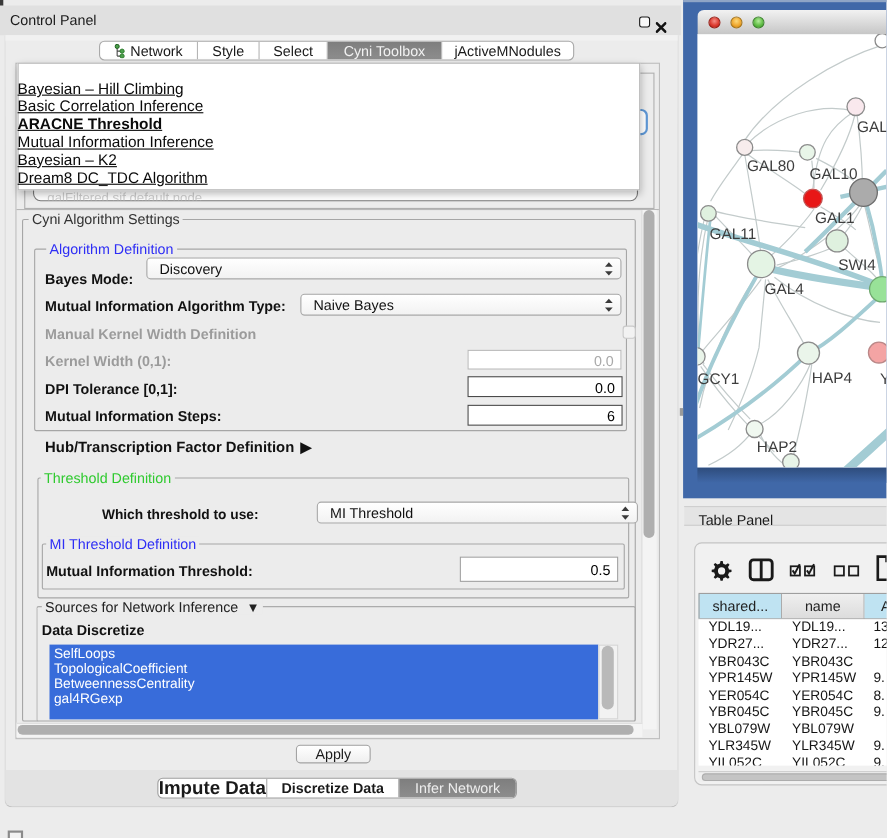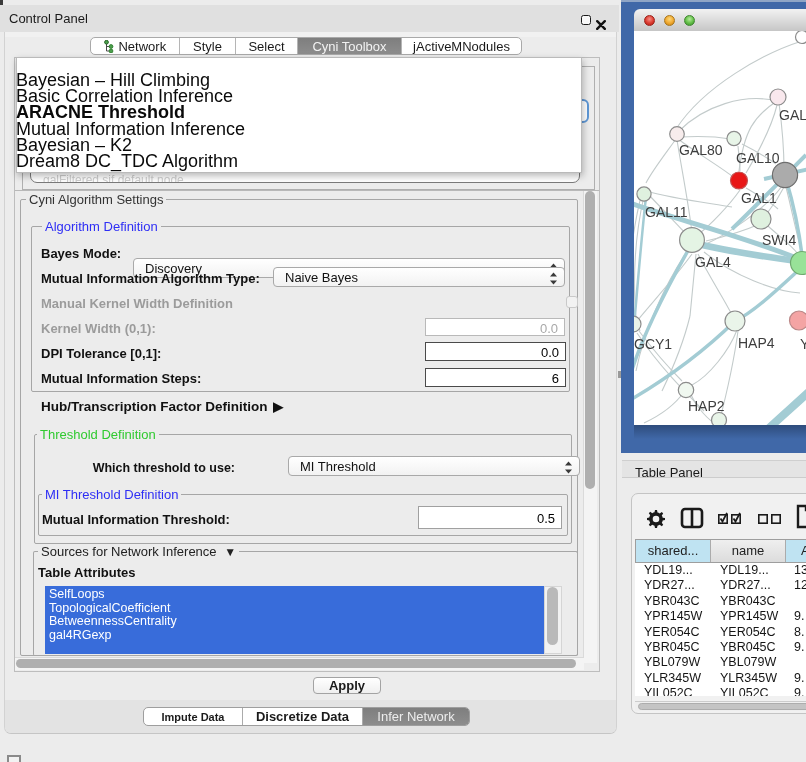--- a/index.html
+++ b/index.html
@@ -61,21 +61,21 @@
 <div class="abs" style="left:15px;top:657px;width:569px;height:13px;background:#F4F4F4;border-top:1px solid #DADADA;box-sizing:border-box;"></div>
 <div class="abs" style="left:16px;top:659px;width:560px;height:9px;background:#AFAFAF;border-radius:4.5px;"></div>
 
 <div class="gbox" style="left:20px;top:199px;width:558px;height:457px;"></div>
 <div class="glabel" style="left:26px;top:193px;color:#333;">Cyni Algorithm Settings</div>
 
 <div class="gbox" style="left:31px;top:226px;width:539px;height:166px;"></div>
 <div class="glabel" style="left:42px;top:220px;color:#2E2EF5;">Algorithm Definition</div>
 
 <div class="abs b" style="left:41px;top:246px;font-size:13px;color:#111;">Bayes Mode:</div>
-<div class="combo" style="left:133px;top:258px;width:432px;height:20px;">
+<div class="combo" style="left:133px;top:234px;width:432px;height:20px;">
   <div class="ct">Discovery</div>
     <div class="arr"><svg width="9" height="13" viewBox="0 0 9 13">
         <path d="M4.5,0.5 L8,4.5 L1,4.5 Z" fill="#3A3A3A"></path>
         <path d="M4.5,12.5 L1,8.5 L8,8.5 Z" fill="#3A3A3A"></path>
       </svg></div>
 </div>
 <div class="abs b" style="left:41px;top:271px;font-size:13px;color:#111;">Mutual Information Algorithm Type:</div>
 <div class="combo" style="left:273px;top:267px;width:292px;height:20px;">
   <div class="ct">Naive Bayes</div>
     <div class="arr"><svg width="9" height="13" viewBox="0 0 9 13">
@@ -105,42 +105,42 @@
       </svg></div>
 </div>
 
 <div class="gbox" style="left:38px;top:494px;width:530px;height:42px;"></div>
 <div class="glabel" style="left:42px;top:488px;color:#2E2EF5;">MI Threshold Definition</div>
 <div class="abs b" style="left:42px;top:512px;font-size:13px;color:#111;">Mutual Information Threshold:</div>
 <div class="field" style="left:418px;top:506px;width:144px;height:23px;border:1px solid #A0A0A0;color:#000;padding-top:4px;">0.5</div>
 
 <div class="gbox" style="left:33px;top:551px;width:545px;height:105px;border-bottom:none;"></div>
 <div class="glabel" style="left:38px;top:545px;color:#222;">Sources for Network Inference <span style="font-size:12px;margin-left:4px;">▼</span></div>
-<div class="abs b" style="left:38px;top:565px;font-size:13px;color:#111;">Table Attributes</div>
+<div class="abs b" style="left:38px;top:565px;font-size:13px;color:#111;">Data Discretize</div>
 
 <div class="abs" style="left:45px;top:586px;width:499px;height:68px;background:#386CDA;color:#fff;font-size:12.5px;line-height:13.6px;padding-left:4px;box-sizing:border-box;padding-top:2px;">
 SelfLoops<br>TopologicalCoefficient<br>BetweennessCentrality<br>gal4RGexp
 </div>
 <div class="abs" style="left:544px;top:586px;width:18px;height:68px;background:#F2F2F2;border:1px solid #D5D5D5;box-sizing:border-box;"></div>
 <div class="abs" style="left:547px;top:587px;width:11px;height:58px;background:#B9B9B9;border-radius:5.5px;"></div>
 
-<div class="abs" style="left:269px;top:677px;width:68px;height:17px;background:linear-gradient(#FFFFFF,#EFEFEF);border:1px solid #A3A3A3;border-radius:4px;text-align:center;font-size:13px;font-weight:bold;line-height:15px;color:#1A1A1A;box-sizing:border-box;margin-left:44px;">Apply</div>
+<div class="abs" style="left:269px;top:677px;width:68px;height:17px;background:linear-gradient(#FFFFFF,#EFEFEF);border:1px solid #A3A3A3;border-radius:4px;text-align:center;font-size:13px;font-weight:normal;line-height:15px;color:#1A1A1A;box-sizing:border-box;">Apply</div>
 
 <div class="abs" style="left:5px;top:700px;width:611px;height:33px;background:#E3E3E3;border-radius:0 0 6px 6px;"></div>
 
 <div class="abs" style="left:143px;top:707px;width:327px;height:19px;background:#FFF;border:1px solid #9E9E9E;border-radius:5px;display:flex;box-sizing:border-box;overflow:hidden;">
-  <div style="width:98px;border-right:1px solid #ABABAB;text-align:center;font-size:11px;font-weight:bold;line-height:18px;color:#1A1A1A;">Impute Data</div>
+  <div style="width:98px;border-right:1px solid #ABABAB;text-align:center;font-size:17px;font-weight:bold;line-height:18px;color:#1A1A1A;">Impute Data</div>
   <div style="width:119px;border-right:1px solid #ABABAB;text-align:center;font-size:13px;font-weight:bold;line-height:18px;color:#1A1A1A;">Discretize Data</div>
   <div style="flex:1;text-align:center;font-size:13px;line-height:18px;color:#EDEDED;background:linear-gradient(#7E7E7E,#8D8D8D);">Infer Network</div>
 </div>
 
 <div class="abs" style="left:7px;top:755px;width:14px;height:14px;border:2px solid #8A8A8A;background:#F2F2F2;box-sizing:border-box;"></div>
 
 <div class="abs" style="left:16px;top:57px;width:564px;height:114px;background:#FFF;border:1px solid #BABABA;box-shadow:1px 3px 7px rgba(0,0,0,0.28);z-index:40;">
-  <div class="abs" style="left:-1px;top:14px;font-size:18px;line-height:16.2px;color:#0A0A0A;">
+  <div class="abs" style="left:-1px;top:14px;font-size:14px;line-height:16.2px;color:#0A0A0A;text-decoration:underline;">
   Bayesian – Hill Climbing<br>
   Basic Correlation Inference<br>
   <span class="b">ARACNE Threshold</span><br>
   Mutual Information Inference<br>
   Bayesian – K2<br>
   Dream8 DC_TDC Algorithm
   </div>
 </div>
 
 <div class="abs" style="left:621px;top:0;width:185px;height:453px;background:#4068A8;">

